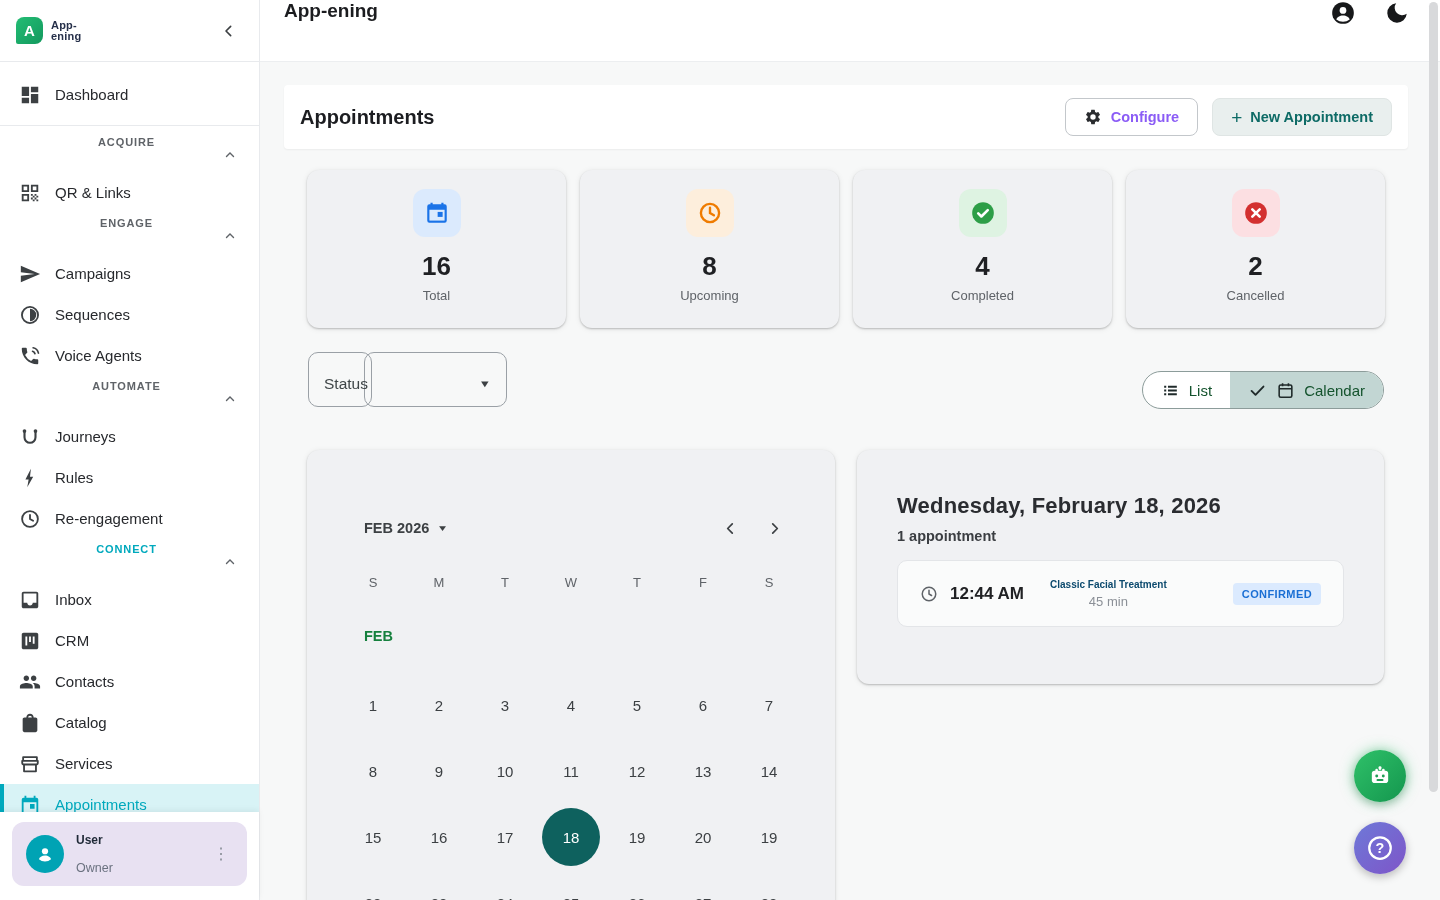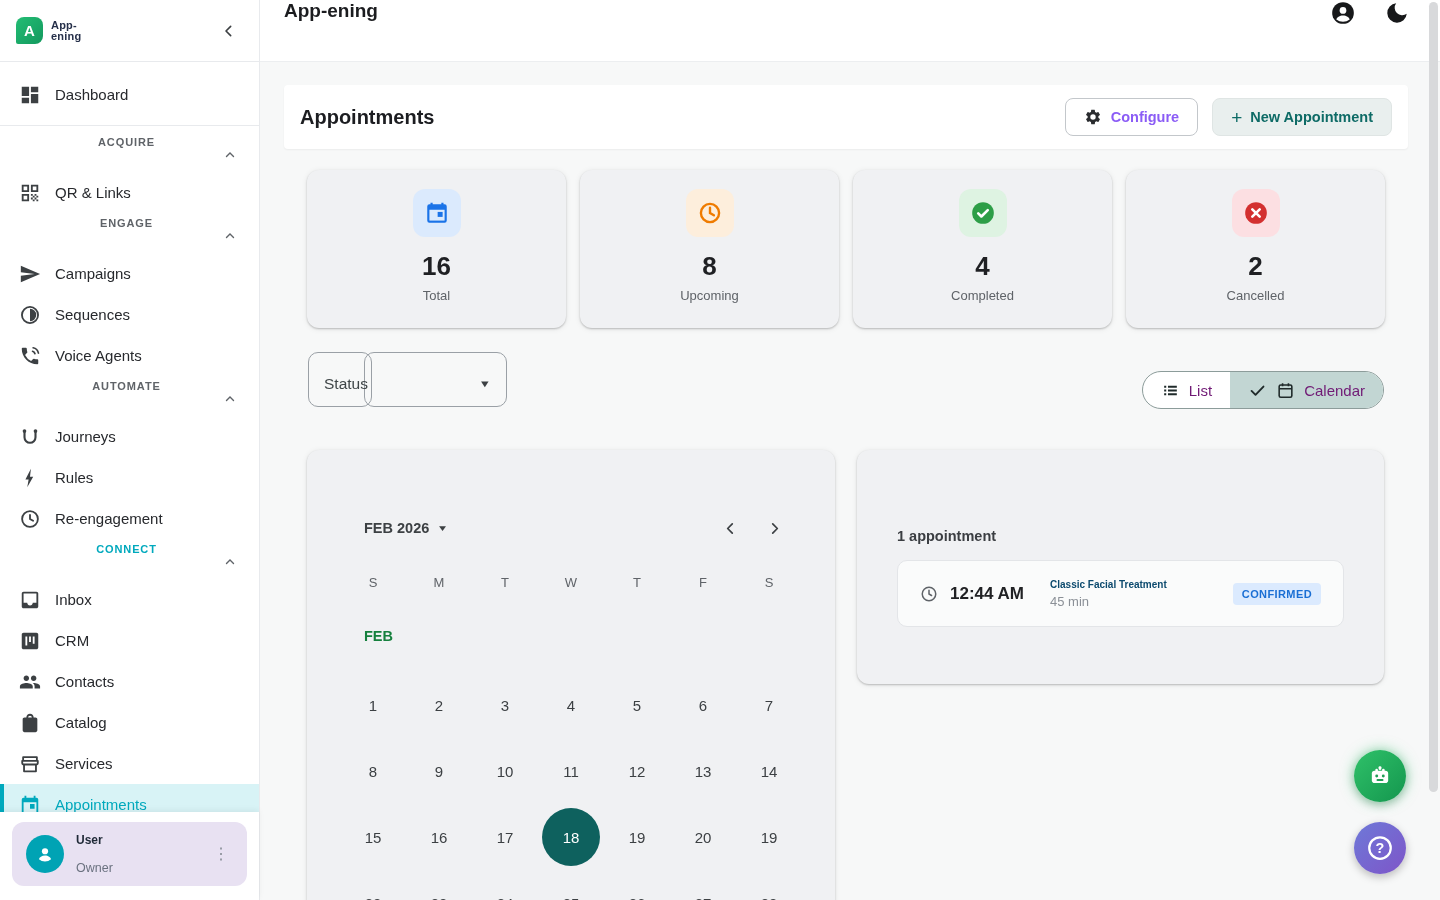--- a/index.html
+++ b/index.html
@@ -56,21 +56,21 @@
 
   
   .status-select { position:absolute; left:48px; top:290px; width:199px; height:64px; cursor:pointer; }
   .status-select .box-a { position:absolute; left:0; top:0; width:64px; height:55px; border:1px solid #9aa0a6; border-radius:10px; }
   .status-select .box-b { position:absolute; left:56px; right:0; top:0; height:55px; border:1px solid #9aa0a6; border-radius:10px; background:transparent; }
   .status-select .lbl { position:absolute; left:16px; top:50%; transform:translateY(-50%); font-size:15.5px; color:#3f4648; }
   .status-select .caret { position:absolute; right:14px; top:50%; transform:translateY(-50%) scale(.8,.6); font-size:16px; color:#3c4043; }
 
   
   .view-toggle { position:absolute; top:309px; right:56px; height:38px; display:flex; border:1px solid #8c9c9a; border-radius:19px; overflow:hidden; background:#fff; }
-  .seg { display:flex; align-items:center; gap:9px; padding:0 18px; font-size:15px; color:#701a75; cursor:pointer; }
+  .seg { display:flex; align-items:center; gap:9px; padding:0 18px; font-size:15px; color:#14532d; cursor:pointer; }
   .seg .sico { width:19px; height:19px; color:#1f2a2a; }
   .seg.selected { background:#c2d6d3; }
 
   
   .cal-card { position:absolute; left:47px; top:388px; width:528px; height:512px; background:#f0f1f3; border-radius:12px; box-shadow:0 1px 2px rgba(0,0,0,.22), 0 1px 6px rgba(0,0,0,.08); }
   .cal-header { position:absolute; left:0; right:43px; top:60px; height:36px; display:flex; align-items:center; padding-left:57px; }
   .month-select { display:flex; align-items:center; gap:7px; font-size:14.5px; font-weight:bold; color:#3c4043; cursor:pointer; }
   .month-select .caret { transform:scale(.9,.65); font-size:13px; color:#3c4043; }
   .cal-nav { margin-left:auto; display:flex; gap:8px; }
   .cal-nav-btn { width:36px; height:36px; border-radius:50%; display:flex; align-items:center; justify-content:center; color:#3c4043; cursor:pointer; }
@@ -80,21 +80,21 @@
   .cal-grid { position:absolute; left:33px; top:222px; width:462px; display:grid; grid-template-columns:repeat(7,66px); grid-auto-rows:66px; }
   .day { display:flex; align-items:center; justify-content:center; font-size:15px; color:#3c4043; cursor:pointer; }
   .day.sel { position:relative; color:#fff; }
   .day.sel::before { content:""; position:absolute; width:58px; height:58px; border-radius:50%; background:#0e615e; z-index:0; }
   .day.sel span { position:relative; z-index:1; }
 
   
   .detail-card { position:absolute; left:597px; top:388px; width:527px; height:234px; background:#f0f1f3; border-radius:12px; box-shadow:0 1px 2px rgba(0,0,0,.22), 0 1px 6px rgba(0,0,0,.08); }
   .detail-title { position:absolute; left:40px; top:43px; font-size:22px; font-weight:bold; color:#2a2c30; letter-spacing:.2px; }
   .detail-sub { position:absolute; left:40px; top:78px; font-size:14.5px; font-weight:bold; color:#3b3e42; }
-  .appt-row { position:absolute; left:40px; right:40px; top:110px; height:67px; background:#fafbfb; border:1px solid #e3e5e8; border-radius:10px; display:flex; align-items:center; padding:0 22px; }
+  .appt-row { position:absolute; left:40px; right:40px; top:110px; height:67px; background:#fafbfb; border:1px solid #e3e5e8; border-radius:10px; display:flex; align-items:center; padding:0 22px;text-align:center; }
   .appt-clock { width:18px; height:18px; color:#5f6368; }
   .appt-time { font-size:17px; font-weight:bold; color:#212225; margin-left:12px; }
   .appt-info { margin-left:26px; }
   .appt-service { font-size:10px; font-weight:bold; color:#0c4a6e; }
   .appt-duration { font-size:13px; color:#8b9097; margin-top:4px; }
   .appt-badge { margin-left:auto; background:#dbeafe; color:#1a6fd4; font-size:11px; font-weight:bold; letter-spacing:.4px; padding:5px 9px; border-radius:4px; }
 
   
   .fab { position:absolute; width:52px; height:52px; border-radius:50%; display:flex; align-items:center; justify-content:center; cursor:pointer; z-index:20; }
   .fab-bot { left:1354px; top:750px; background:linear-gradient(135deg,#2fc169,#14964e); box-shadow:0 0 14px rgba(46,193,105,.55), 0 3px 8px rgba(0,0,0,.2); }
@@ -524,20 +524,21 @@
         <div class="day">
           <span>27</span>
         </div>
         <div class="day">
           <span>28</span>
         </div>
       </div>
   </div>
 
   <div class="detail-card">
+    <div class="detail-title">Wednesday, February 18, 2026</div>
     <div class="detail-sub">1 appointment</div>
     <div class="appt-row">
       <span class="appt-clock">
           <svg viewBox="0 0 24 24">
             <circle cx="12" cy="12" r="9" fill="none" stroke="currentColor" stroke-width="2"></circle>
             <path d="M12 7v5l3.4 2" fill="none" stroke="currentColor" stroke-width="2" stroke-linecap="round"></path>
           </svg>
         </span>
       <span class="appt-time">12:44 AM</span>
       <span class="appt-info">

